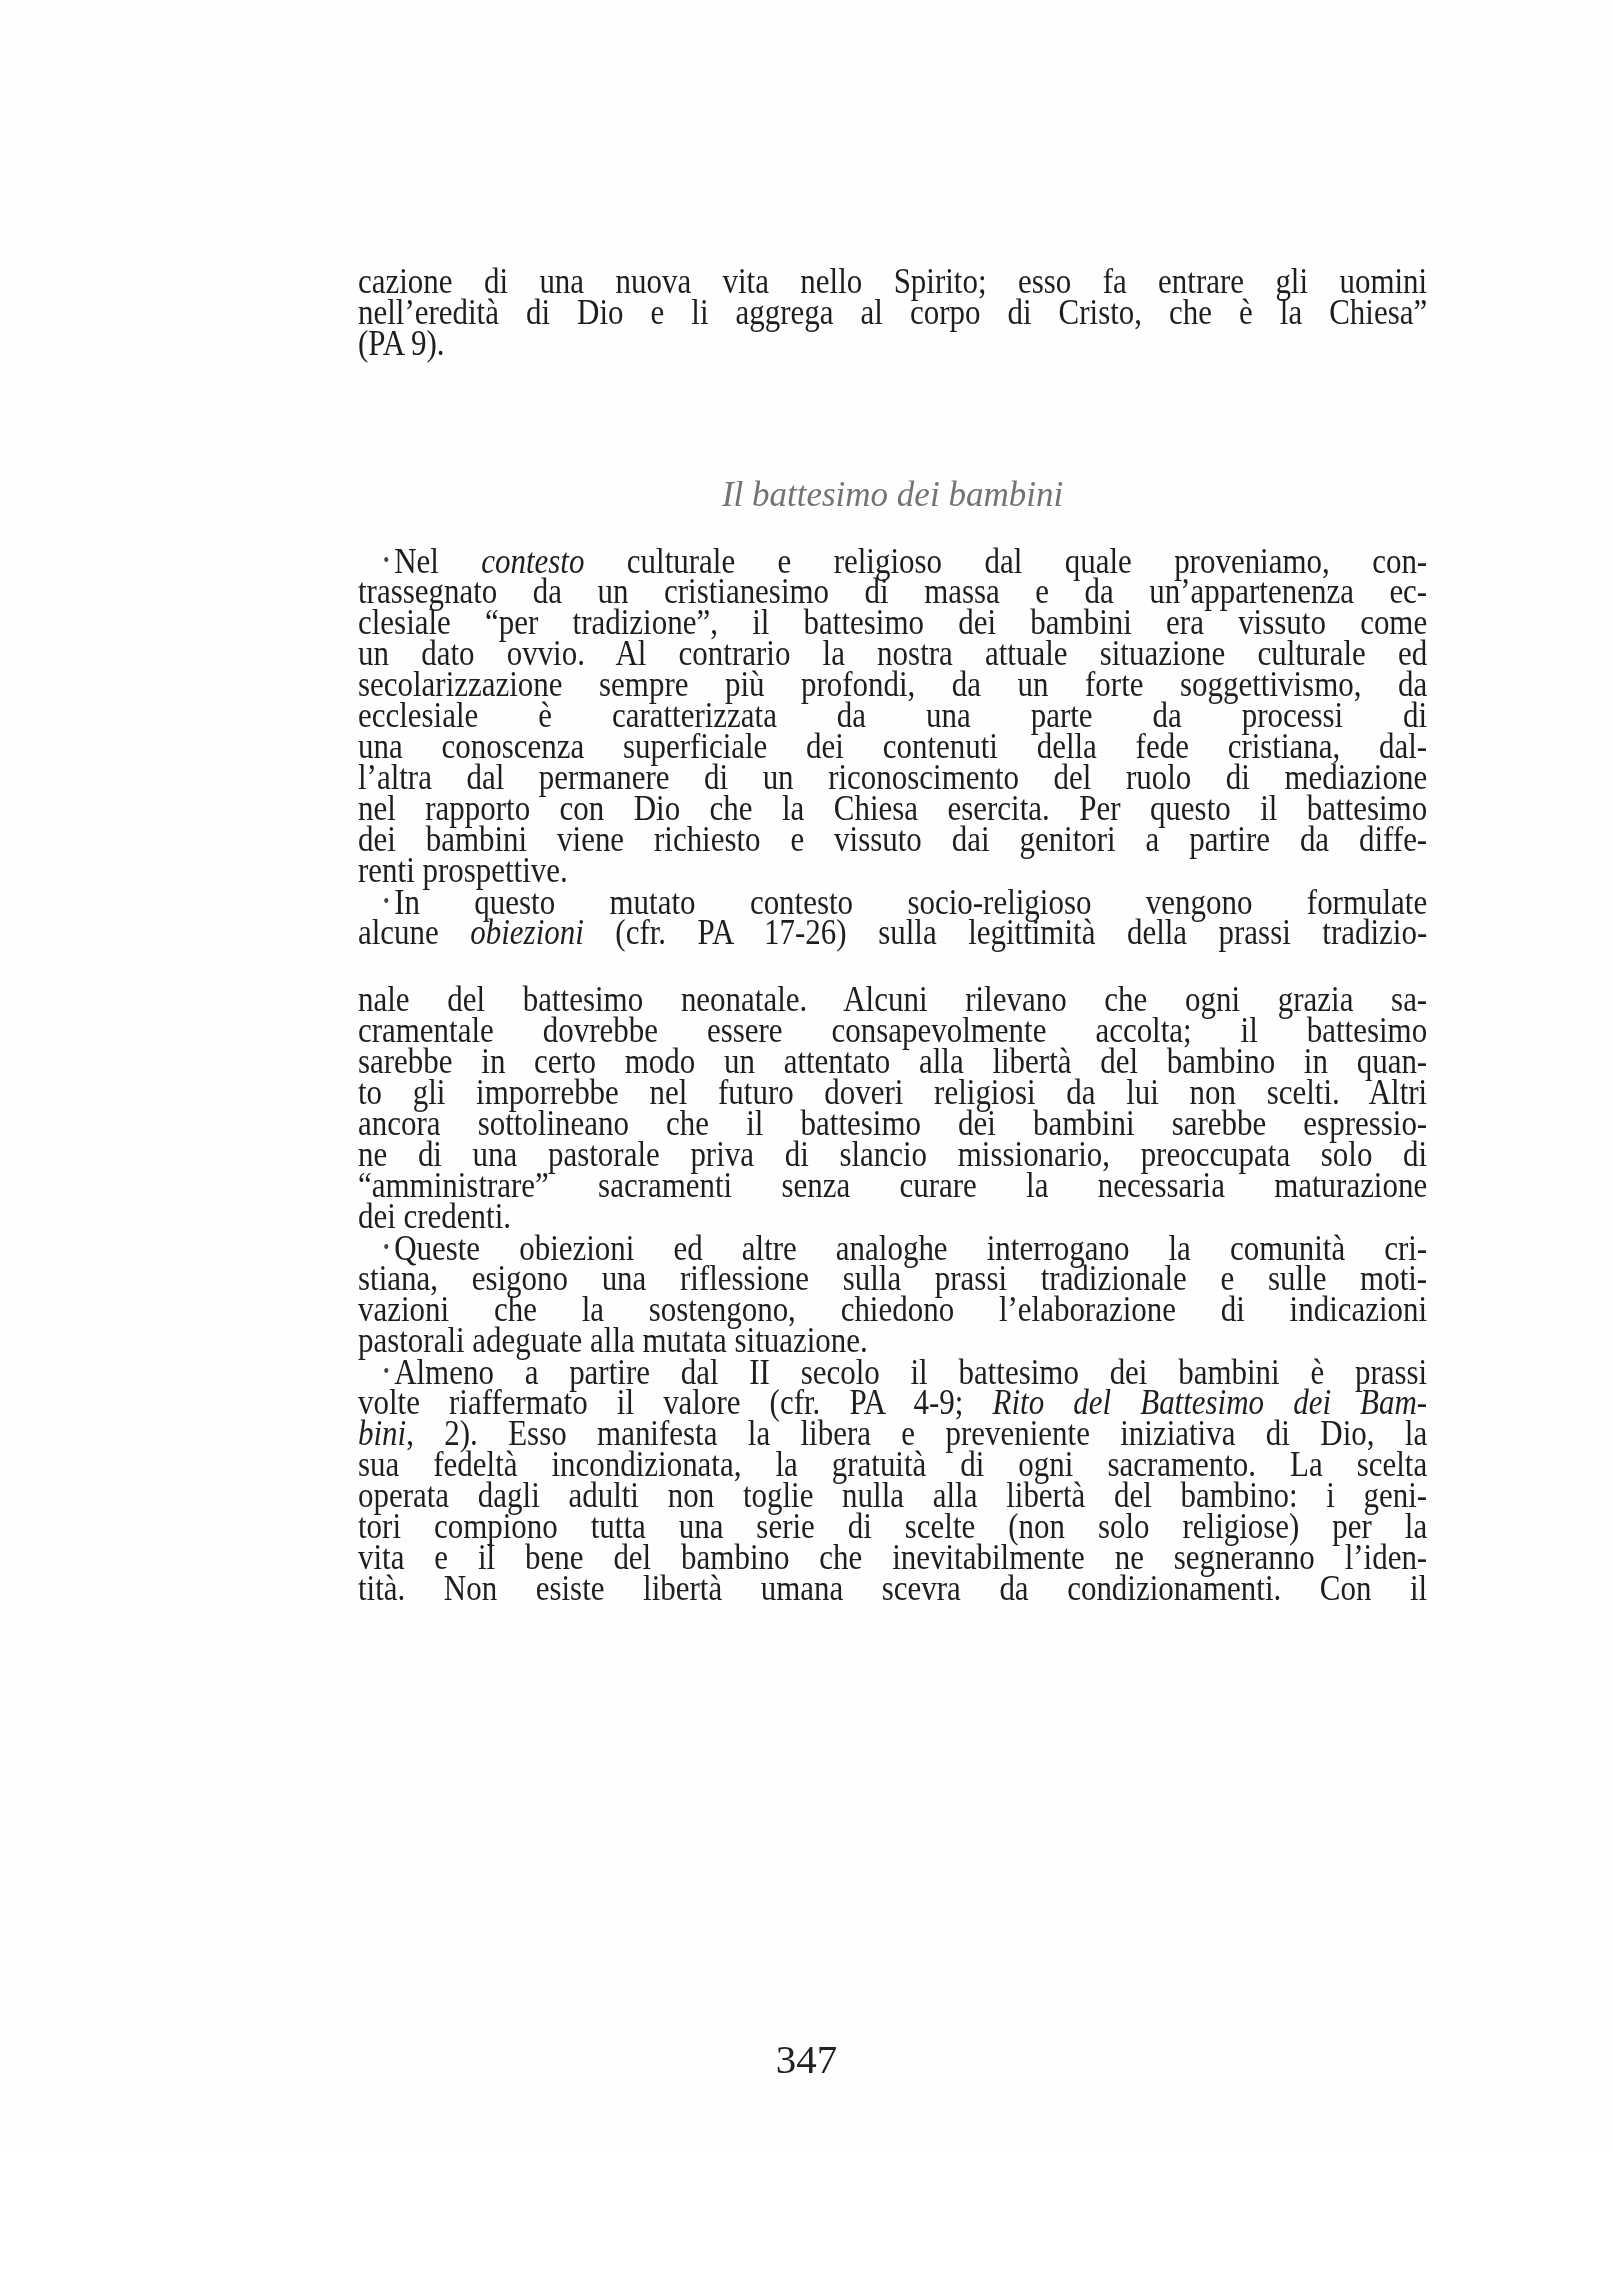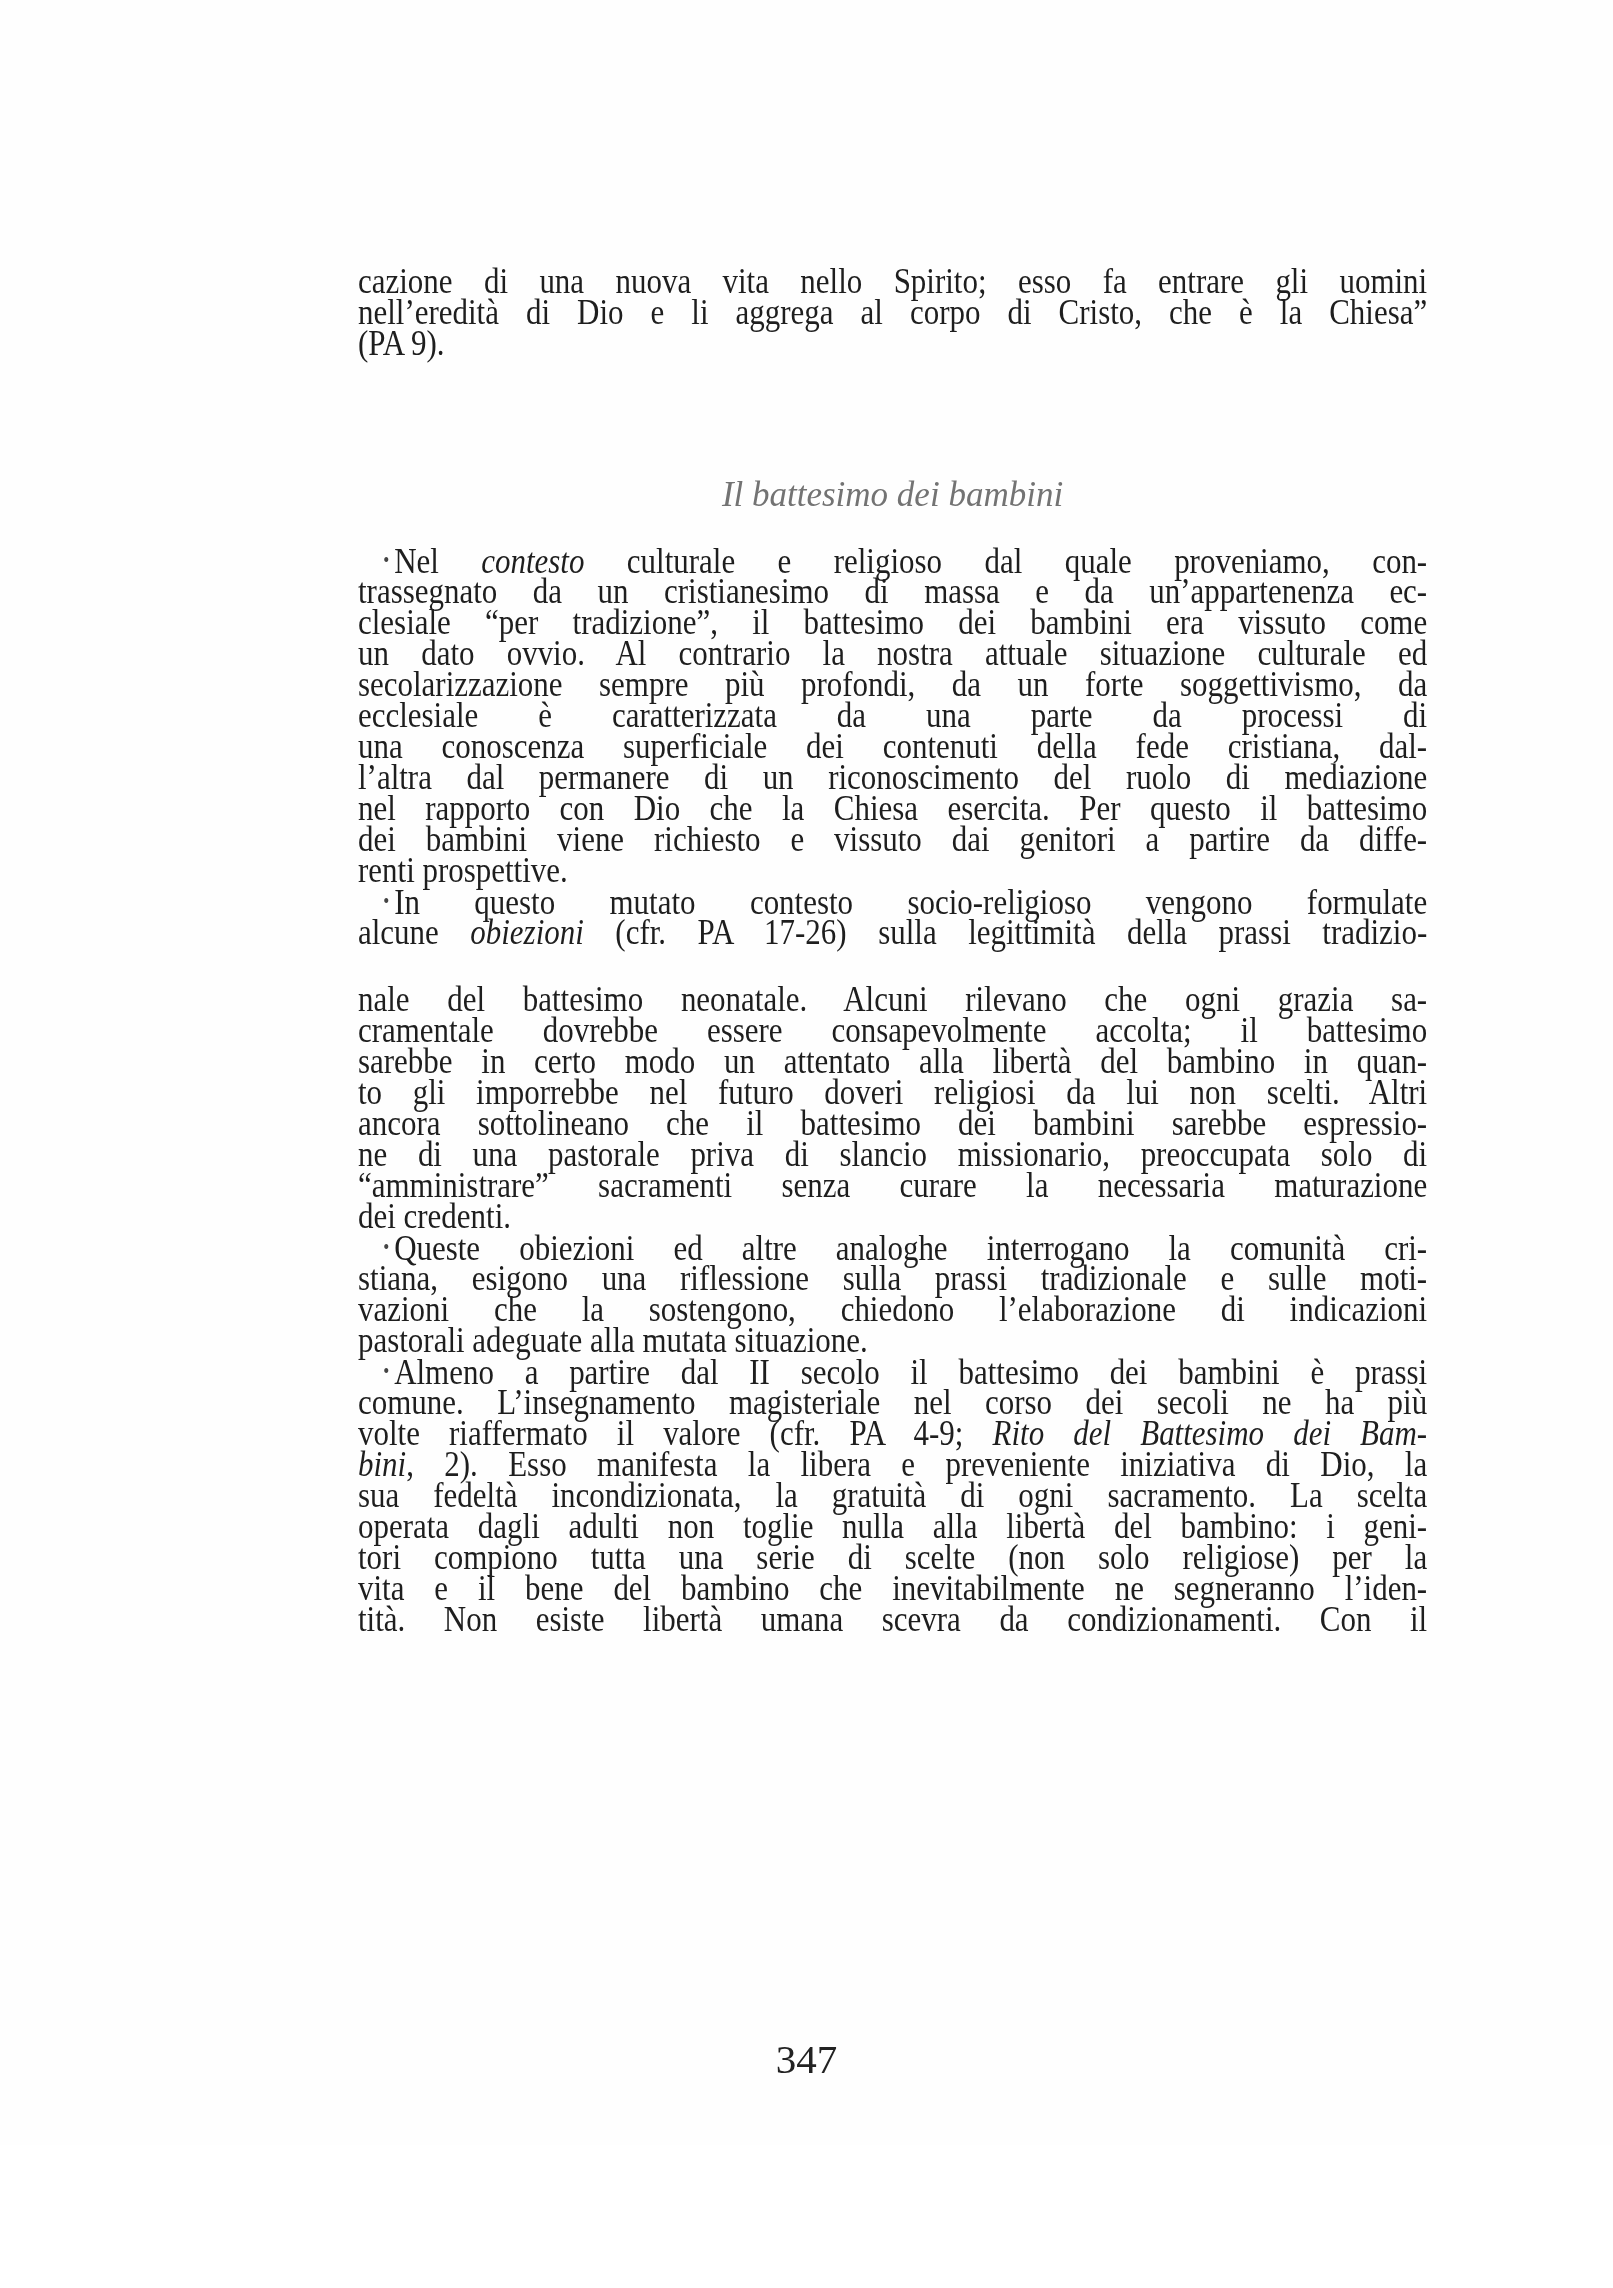--- a/index.html
+++ b/index.html
@@ -134,23 +134,20 @@
         </div>
         <div style="height: 31px; overflow: visible;">
           <div class="line cond "><span>pastorali adeguate alla mutata situazione.</span></div>
         </div>
       </div>
       <div>
         <div style="height: 31px; overflow: visible;">
           <div class="line cond justify indent"><span class="bullet">•</span><span>Almeno a partire dal II secolo il battesimo dei bambini è prassi</span></div>
         </div>
         <div style="height: 31px; overflow: visible;">
-          <div class="line cond justify "><span>comune. L’insegnamento magisteriale nel corso dei secoli ne ha più</span></div>
-        </div>
-        <div style="height: 31px; overflow: visible;">
           <div class="line cond justify "><span>volte riaffermato il valore (cfr. PA 4-9; </span><i>Rito del Battesimo dei Bam-</i></div>
         </div>
         <div style="height: 31px; overflow: visible;">
           <div class="line cond justify "><i>bini</i><span>, 2). Esso manifesta la libera e preveniente iniziativa di Dio, la</span></div>
         </div>
         <div style="height: 31px; overflow: visible;">
           <div class="line cond justify "><span>sua fedeltà incondizionata, la gratuità di ogni sacramento. La scelta</span></div>
         </div>
         <div style="height: 31px; overflow: visible;">
           <div class="line cond justify "><span>operata dagli adulti non toglie nulla alla libertà del bambino: i geni-</span></div>

